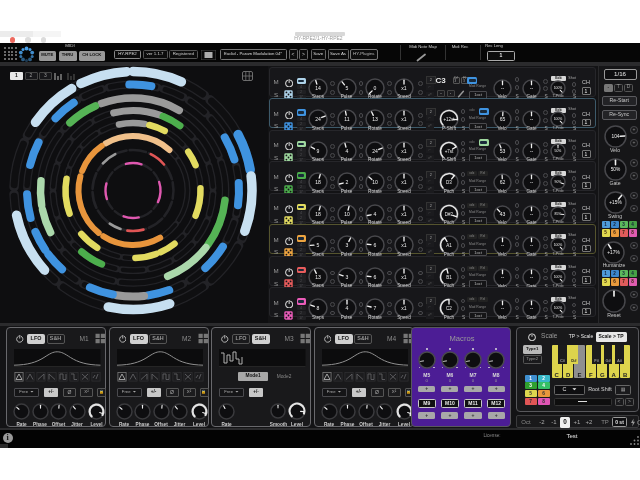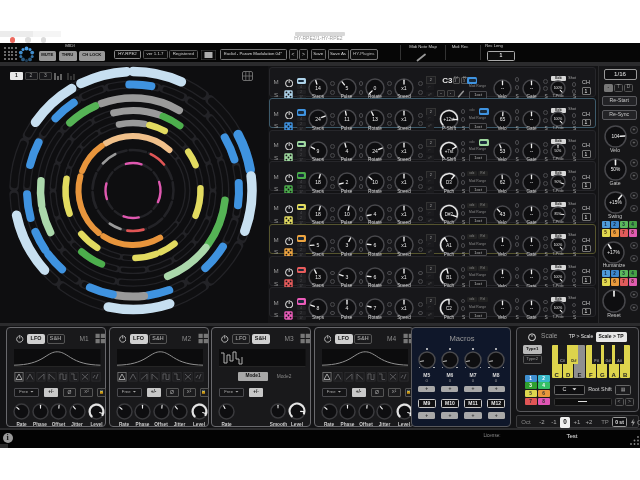--- a/index.html
+++ b/index.html
@@ -389,21 +389,21 @@
     <div style="position:absolute;left:60.6px;top:22.1px;width:4.8px;height:4.8px;border-radius:50%;background:#1a1a1c;border:1px solid #4a4a4e;box-sizing:border-box"></div>
     <div style="position:absolute;left:89.1px;top:13.6px;width:4.8px;height:4.8px;border-radius:50%;background:#1a1a1c;border:1px solid #4a4a4e;box-sizing:border-box"></div>
     <div style="position:absolute;left:89.1px;top:22.1px;width:4.8px;height:4.8px;border-radius:50%;background:#1a1a1c;border:1px solid #4a4a4e;box-sizing:border-box"></div>
     <div style="position:absolute;left:117.6px;top:13.6px;width:4.8px;height:4.8px;border-radius:50%;background:#1a1a1c;border:1px solid #4a4a4e;box-sizing:border-box"></div>
     <div style="position:absolute;left:117.6px;top:22.1px;width:4.8px;height:4.8px;border-radius:50%;background:#1a1a1c;border:1px solid #4a4a4e;box-sizing:border-box"></div>
     <div style="position:absolute;left:148.6px;top:13.6px;width:4.8px;height:4.8px;border-radius:50%;background:#1a1a1c;border:1px solid #4a4a4e;box-sizing:border-box"></div>
     <div style="position:absolute;left:148.6px;top:22.1px;width:4.8px;height:4.8px;border-radius:50%;background:#1a1a1c;border:1px solid #4a4a4e;box-sizing:border-box"></div>
     <div style="position:absolute;left:156.5px;top:8.5px;width:7.5px;height:6px;background:#1e1e21;border:0.5px solid #333;color:#aaa;font-size:3.8px;text-align:center;line-height:6px">2</div>
     <div style="position:absolute;left:156.5px;top:16px;width:7.5px;height:6px;background:#1b1b1e;color:#555;font-size:4px;text-align:center;line-height:6px">⌐</div>
     <div style="position:absolute;left:156.5px;top:23.8px;width:7.5px;height:6.4px;background:#1b1b1e;color:#555;font-size:4px;text-align:center;line-height:6.4px">☍</div>
-    <div style="position:absolute;left:166px;top:9px;width:17px;font-size:8px;color:#e8e8e8;text-align:right;font-weight:bold;letter-spacing:0px;line-height:1">C3</div>
+    <div style="position:absolute;left:166px;top:9px;width:17px;font-size:8px;color:#e8e8e8;text-align:left;font-weight:bold;letter-spacing:0px;line-height:1">C3</div>
     <div style="position:absolute;left:183px;top:9px;width:7.5px;height:7.5px;border:1px solid #555;background:#1c1c1f;border-radius:1px;box-sizing:border-box;color:#bbb;font-size:2.7px;font-weight:normal;display:flex;align-items:center;justify-content:center;line-height:1">D#<br>3</div>
     <div style="position:absolute;left:191.5px;top:9px;width:7.5px;height:7.5px;border:1px solid #555;background:#1c1c1f;border-radius:1px;box-sizing:border-box;color:#bbb;font-size:2.7px;font-weight:normal;display:flex;align-items:center;justify-content:center;line-height:1">F#<br>3</div>
     <div style="position:absolute;left:167.5px;top:22.5px;width:8px;height:7px;border:1px solid #444;background:#1c1c1f;border-radius:1px;box-sizing:border-box;color:#bbb;font-size:4.5px;font-weight:normal;display:flex;align-items:center;justify-content:center;line-height:1">-</div>
     <div style="position:absolute;left:177px;top:22.5px;width:8px;height:7px;border:1px solid #444;background:#1c1c1f;border-radius:1px;box-sizing:border-box;color:#bbb;font-size:4.5px;font-weight:normal;display:flex;align-items:center;justify-content:center;line-height:1">-</div>
     <svg style="position:absolute;left:187px;top:22.5px" width="8" height="8" viewBox="0 0 10 10">
       <line x1="2" y1="8.5" x2="8" y2="1.5" stroke="#999" stroke-width="1.8" stroke-linecap="round"></line>
     </svg>
     <div style="position:absolute;left:197.5px;top:9px;width:10px;height:7px;background:#3f93e0;border-radius:1.5px">
       <div style="position:absolute;left:15%;top:30%;width:70%;height:40%;background:#1a2a3a;border-radius:1px"></div>
     </div>
@@ -1502,21 +1502,21 @@
       <line x1="7.31" y1="6.93" x2="5.41" y2="4.71" stroke="#f0f0f0" stroke-width="1.12" stroke-linecap="round"></line>
     </svg>
     <div style="position:absolute;left:57px;top:94.5px;width:26px;font-size:4.7px;color:#cfcfcf;text-align:center;font-weight:bold;letter-spacing:0px;line-height:1">Jitter</div>
     <svg style="position:absolute;left:80.0px;top:73.5px" width="19.0" height="19.0">
       <circle cx="9.5" cy="9.5" r="7.5" fill="#0e0e10" stroke="#3a3a3d" stroke-width="1.5"></circle>
       <path d="M4.62,14.38 A6.90,6.90 0 1 1 15.48,12.95" stroke="#e4e4e4" stroke-width="2.2" fill="none" stroke-linecap="round"></path>
       <line x1="12.71" y1="10.54" x2="15.49" y2="11.45" stroke="#f0f0f0" stroke-width="1.12" stroke-linecap="round"></line>
     </svg>
     <div style="position:absolute;left:76.5px;top:94.5px;width:26px;font-size:4.7px;color:#cfcfcf;text-align:center;font-weight:bold;letter-spacing:0px;line-height:1">Level</div>
   </div>
-<div style="position:absolute;left:411px;top:327px;width:100px;height:100px;background:#0f172a;border:1.5px solid #58585c;border-radius:4px;box-sizing:border-box">
+<div style="position:absolute;left:411px;top:327px;width:100px;height:100px;background:#4c1d95;border:1.5px solid #58585c;border-radius:4px;box-sizing:border-box">
     <div style="position:absolute;left:20px;top:6.5px;width:60px;font-size:7.6px;color:#9a9a9a;text-align:center;font-weight:normal;letter-spacing:0px;line-height:1">Macros</div>
     <svg style="position:absolute;left:4.800000000000001px;top:21.5px" width="20" height="20">
       <circle cx="10.0" cy="10.0" r="8" fill="#0e0e10" stroke="#4a4a4d" stroke-width="1.5"></circle>
       <line x1="6.49" y1="10.79" x2="3.36" y2="11.48" stroke="#aaa" stroke-width="1.20" stroke-linecap="round"></line>
     </svg>
     <div style="position:absolute;left:13.8px;top:20px;width:2px;height:2px;border-radius:50%;background:#ddd"></div>
     <div style="position:absolute;left:6.5px;top:38.5px;width:1.8px;height:1.8px;border-radius:50%;background:#ccc"></div>
     <div style="position:absolute;left:21.3px;top:38.5px;width:1.8px;height:1.8px;border-radius:50%;background:#ccc"></div>
     <div style="position:absolute;left:4.800000000000001px;top:44.5px;width:20px;font-size:5px;color:#d8d8d8;text-align:center;font-weight:bold;letter-spacing:0px;line-height:1">M5</div>
     <div style="position:absolute;left:4.800000000000001px;top:51px;width:20px;font-size:4.4px;color:#999;text-align:center;font-weight:normal;letter-spacing:0px;line-height:1">0</div>

